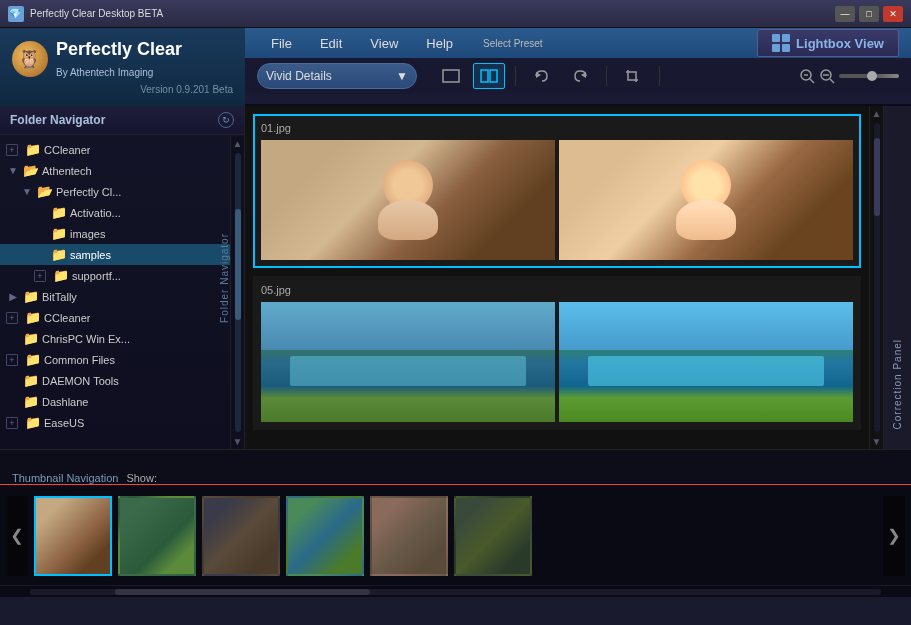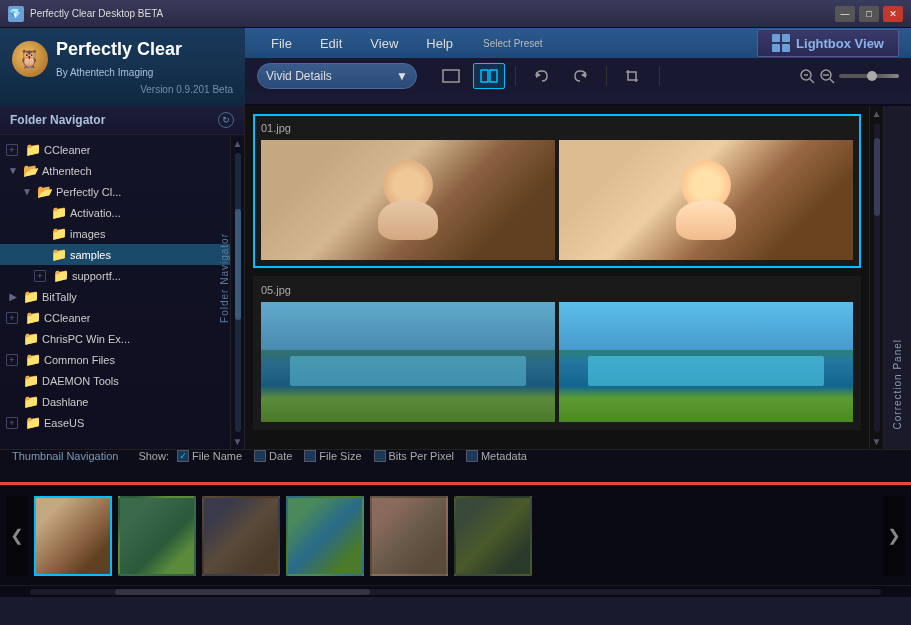--- a/index.html
+++ b/index.html
@@ -393,25 +393,25 @@
       font-size: 10px;
       letter-spacing: 1px;
       white-space: nowrap;
     }
 
     
     #nav-bar {
       background: #0d0d1a;
       height: 36px;
       display: flex;
-      align-items: flex-start;
+      align-items: flex-end;
       padding: 0 12px;
       gap: 8px;
       border-top: 1px solid #222;
-      border-bottom: 3px solid #ef4444;
+      border-bottom: 1px solid #ef4444;
     }
     .nav-label {
       color: #7a9ab8;
       font-size: 11px;
     }
     .nav-show-label {
       color: #aaa; font-size: 11px;
     }
     .nav-checkbox-group {
       display: flex; align-items: center; gap: 12px;
@@ -768,44 +768,22 @@
   </div>
 
   <div id="right-panel">
     <span class="correction-label">Correction Panel</span>
   </div>
 
 </div>
 
 <div id="nav-bar">
   <span class="nav-label">Thumbnail Navigation</span>
-  <span class="nav-show-label" style="margin-left:12px;">Show:</span>
-
-  <div class="nav-checkbox-group">
-    <div class="nav-cb">
-      <div class="cb-box checked"></div>
-      <span>File Name</span>
-    </div>
-    <div class="nav-cb">
-      <div class="cb-box"></div>
-      <span>Date</span>
-    </div>
-    <div class="nav-cb">
-      <div class="cb-box"></div>
-      <span>File Size</span>
-    </div>
-    <div class="nav-cb">
-      <div class="cb-box"></div>
-      <span>Bits Per Pixel</span>
-    </div>
-    <div class="nav-cb">
-      <div class="cb-box"></div>
-      <span>Metadata</span>
-    </div>
-  </div>
+  <span class="nav-show-label" style="">Show:</span>
+
 </div>
 
 <div id="thumbnail-strip">
   <button class="strip-nav-btn">❮</button>
 
   <div class="thumb-container">
     <div class="thumb active thumb-baby"></div>
     <div class="thumb thumb-forest"></div>
     <div class="thumb thumb-person"></div>
     <div class="thumb thumb-landscape"></div>

